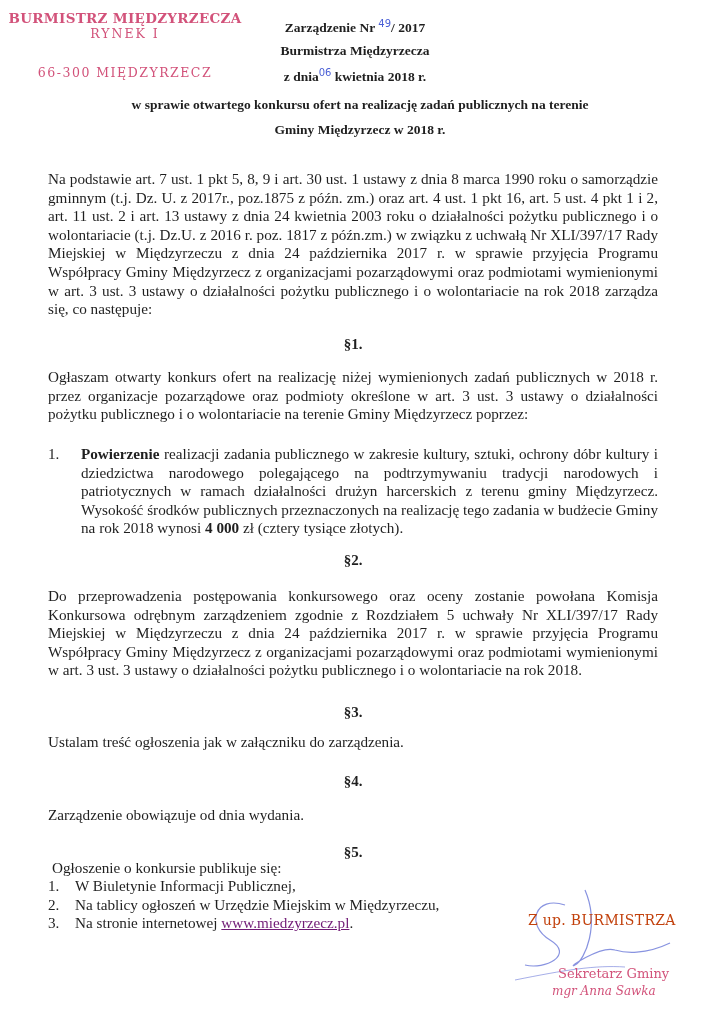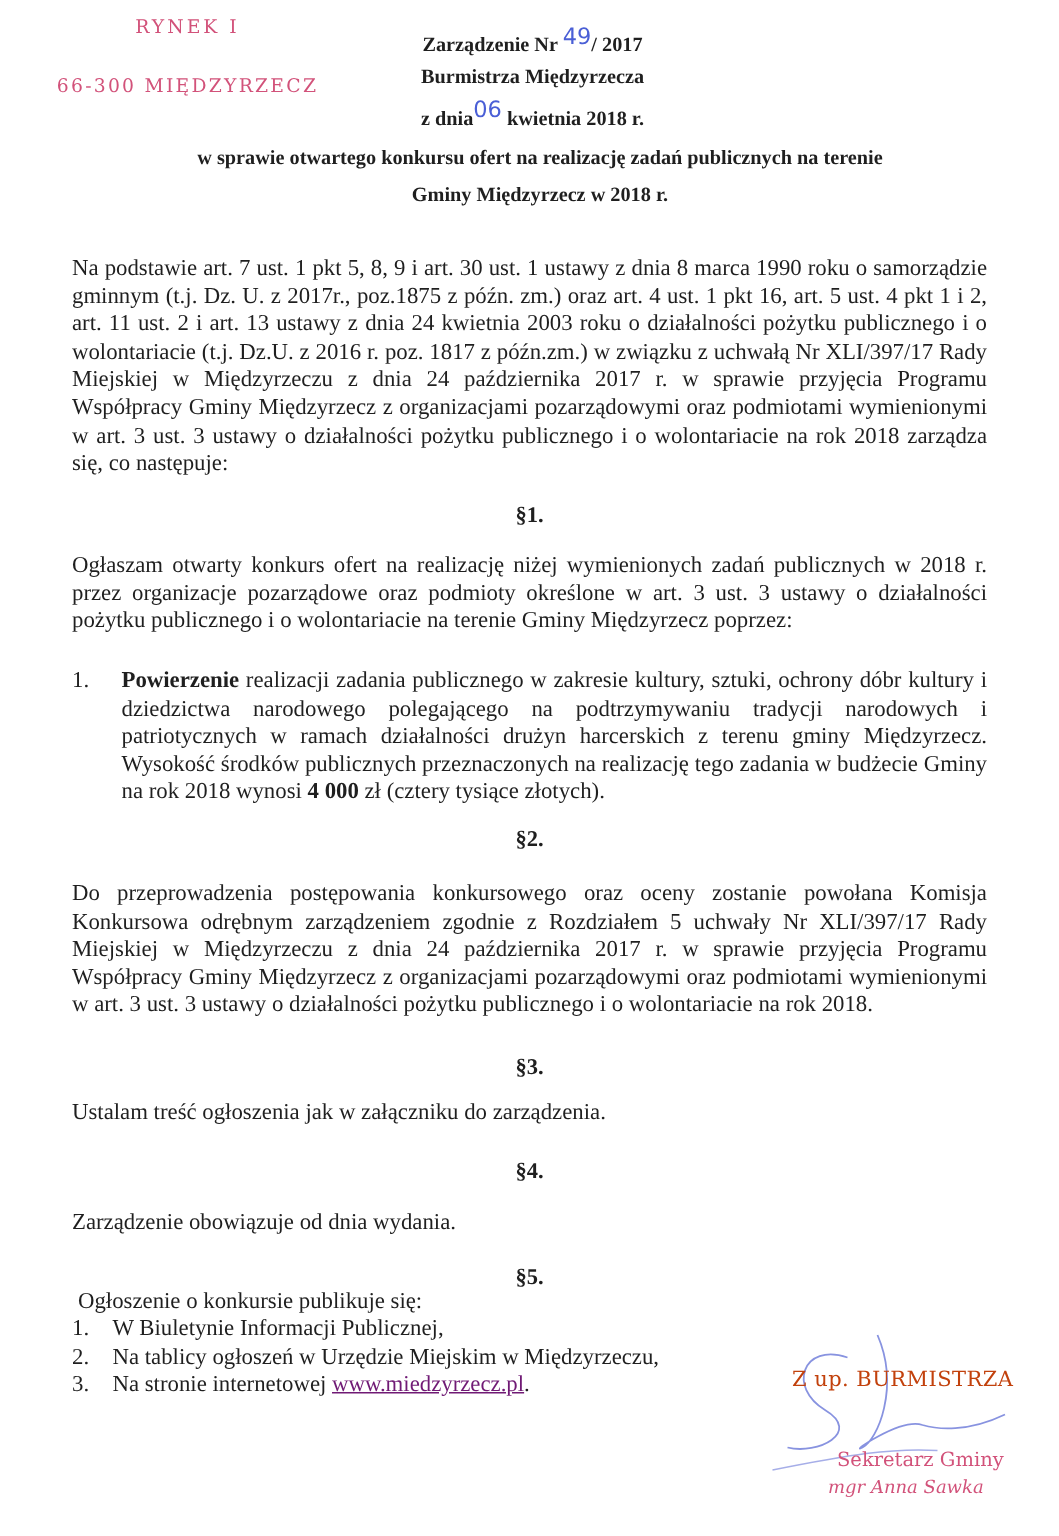--- a/index.html
+++ b/index.html
@@ -14,21 +14,21 @@
     color: #d2527a; font-family: "DejaVu Serif", serif;
   }
   .stamp-top .l1 { font-size: 13.5px; font-weight: bold; letter-spacing: 0.3px; line-height: 16px; }
   .stamp-top .l2 { font-size: 12.5px; letter-spacing: 2px; line-height: 15px; }
   .stamp-top .l3 { font-size: 12.5px; letter-spacing: 1.5px; line-height: 15px; margin-top: 24px; }
 
   .hdr { left: 240px; width: 230px; text-align: center; font-weight: bold; font-size: 13.5px; }
   .hdr-1 { top: 20px; }
   .hdr-2 { top: 43px; }
   .hdr-3 { top: 69px; }
-  .hw { font-family: "DejaVu Sans", sans-serif; font-weight: normal; color: #4a5fd6; font-size: 15px; position: relative; top: -5px; }
+  .hw { font-family: "DejaVu Sans", sans-serif; font-weight: normal; color: #4a5fd6; font-size: 10px; position: relative; top: -5px; }
 
   .subj { left: 60px; width: 600px; text-align: center; font-weight: bold; font-size: 13.5px; }
   .subj-1 { top: 97px; }
   .subj-2 { top: 122px; }
 
   .para {
     left: 48px; width: 610px; font-size: 15.2px; line-height: 18.6px; text-align: justify;
   }
   .p-intro { top: 170px; }
   .sect { left: 0; width: 706px; text-align: center; font-weight: bold; font-size: 15px; }
@@ -54,20 +54,21 @@
   .sign-stamp { left: 528px; top: 912px; color: #c2410c; font-family: "DejaVu Serif", serif; font-size: 14px; letter-spacing: 0.3px; }
   .sign-name { left: 552px; top: 952px; color: #d2527a; font-family: "DejaVu Serif", serif; font-style: italic; font-size: 12px; margin-top: 32px; }
   .sign-role { left: 558px; top: 966px; color: #d2527a; font-family: "DejaVu Serif", serif; font-size: 13px; }
   .signature { left: 505px; top: 885px; width: 180px; height: 100px; }
   .b { font-weight: bold; }
 </style>
 </head>
 <body>
 
 <div class="abs stamp-top">
+  <div class="l1">BURMISTRZ MIĘDZYRZECZA</div>
   <div class="l2">RYNEK I</div>
   <div class="l3">66-300  MIĘDZYRZECZ</div>
 </div>
 
 <div class="abs hdr hdr-1">
   <span>Zarządzenie Nr </span><span class="hw">49</span><span>/ 2017</span>
 </div>
 <div class="abs hdr hdr-2">Burmistrza Międzyrzecza</div>
 <div class="abs hdr hdr-3">
   <span>z dnia</span><span class="hw">06</span><span> kwietnia  2018 r.</span>

